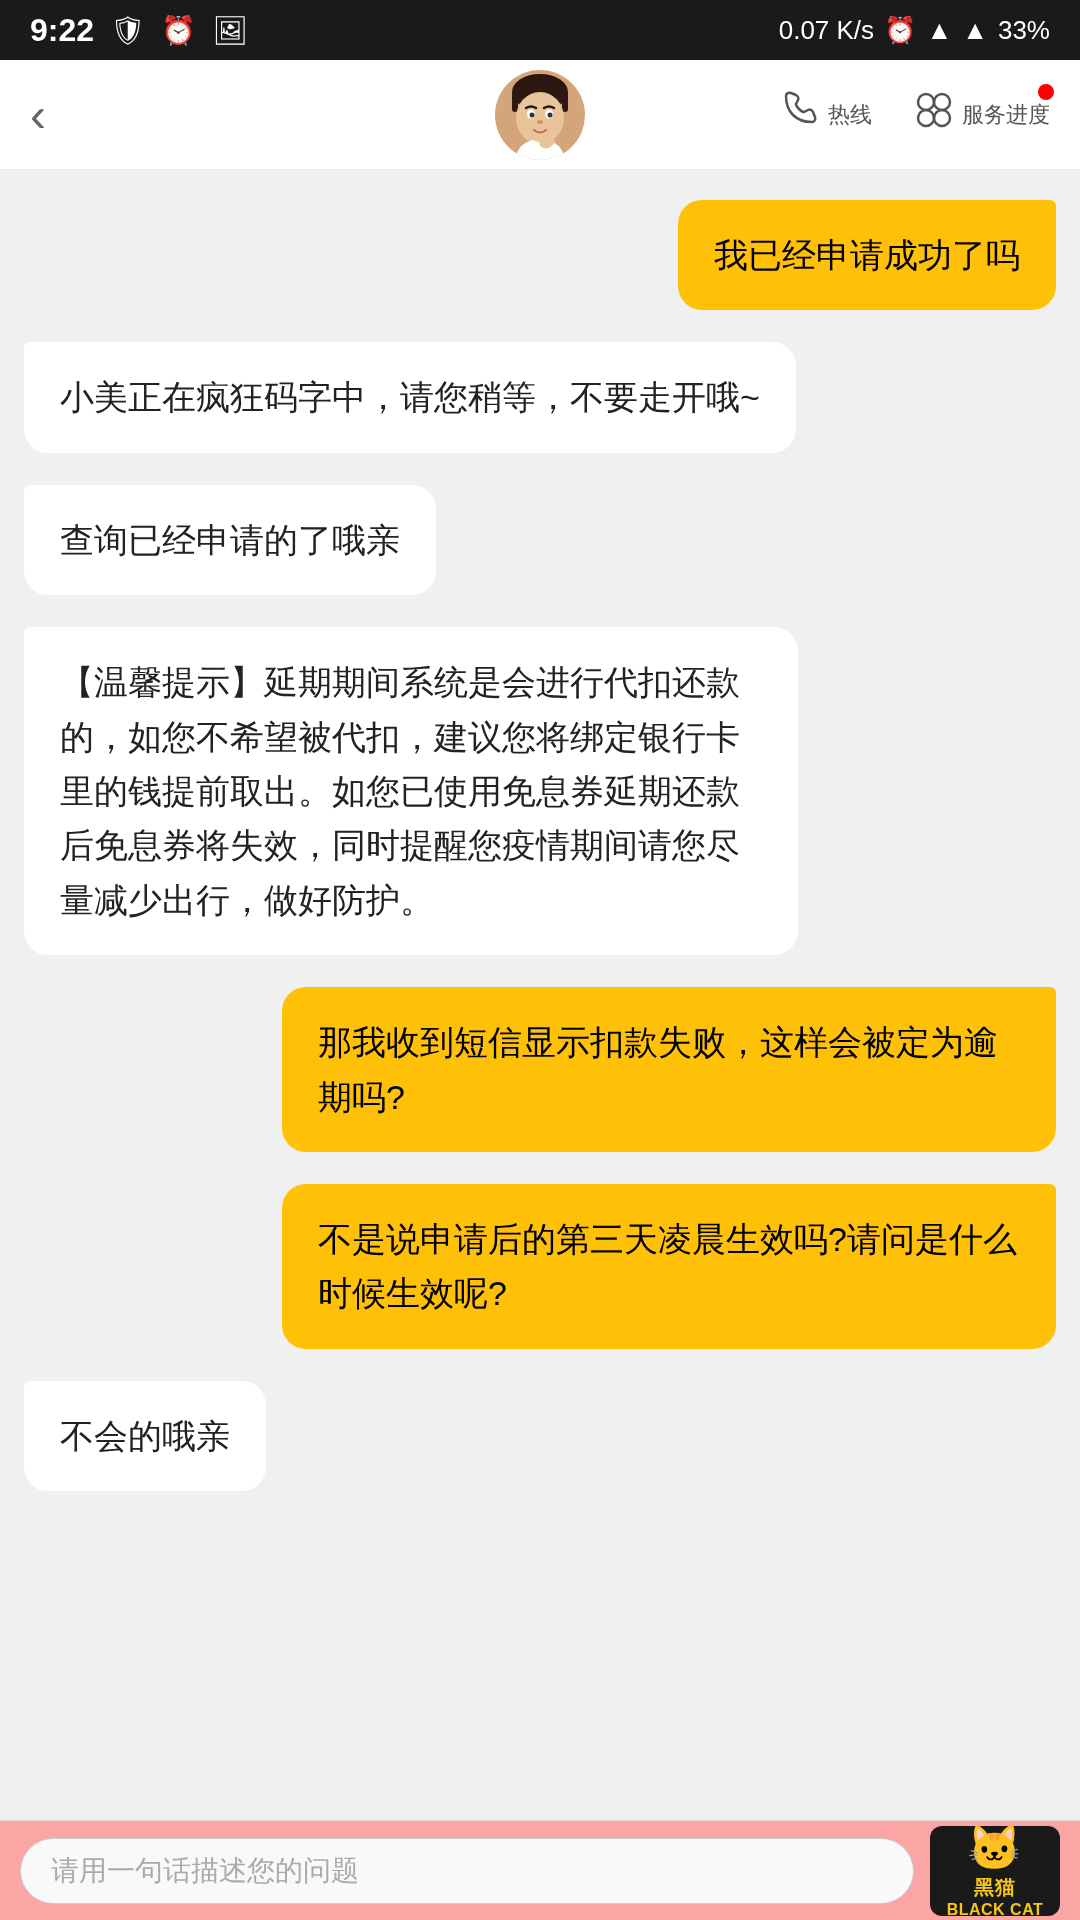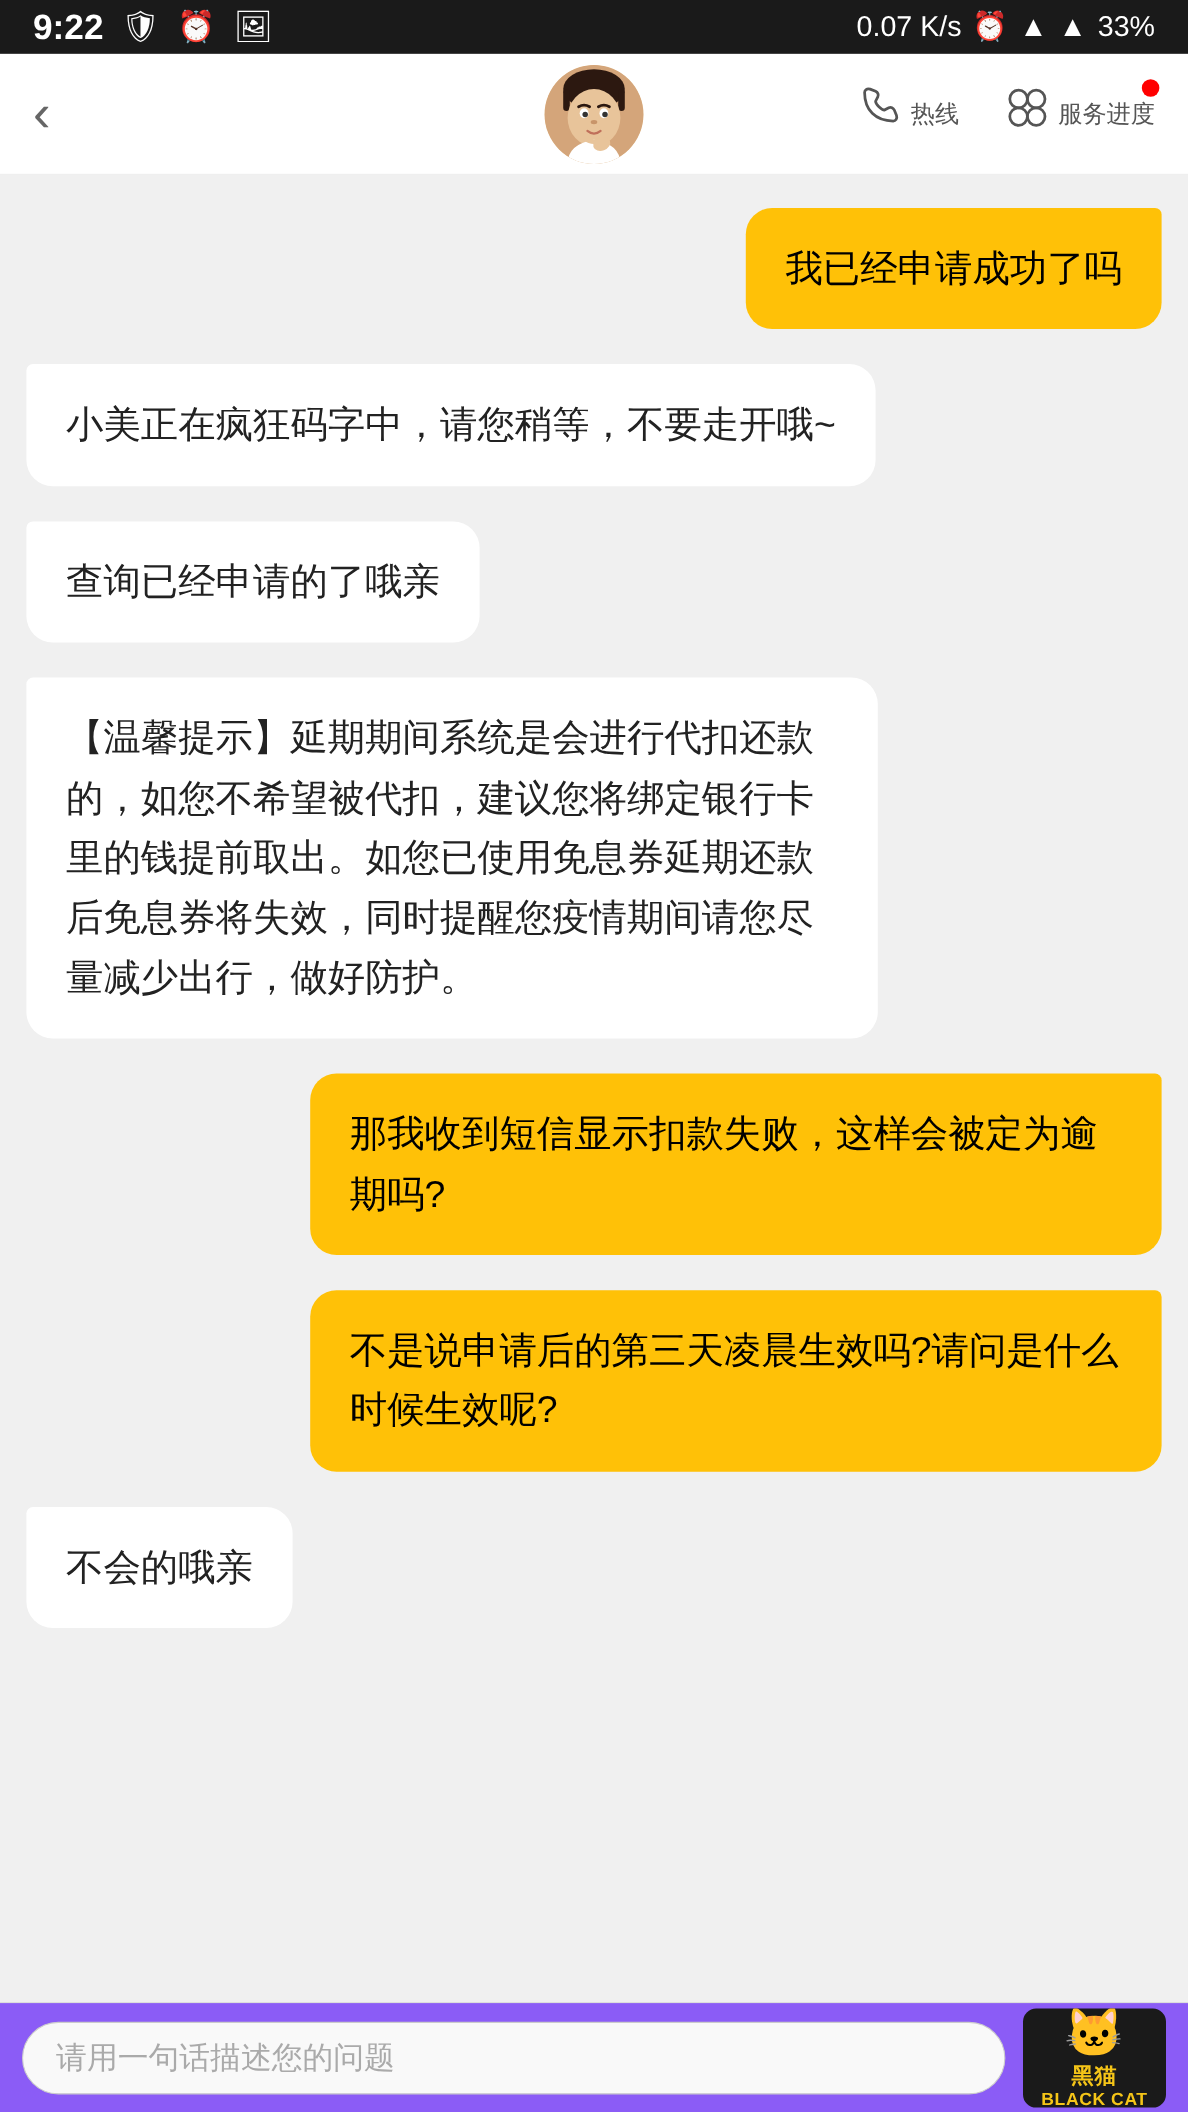--- a/index.html
+++ b/index.html
@@ -10,21 +10,21 @@
       height: 1920px;
       background: #f0f0f0;
       font-family: -apple-system, 'PingFang SC', 'Microsoft YaHei', sans-serif;
       overflow: hidden;
       position: relative;
     }
 
     
     .status-bar {
       width: 100%;
-      height: 49px;
+      height: 60px;
       background: #1a1a1a;
       display: flex;
       align-items: center;
       justify-content: space-between;
       padding: 0 30px;
       color: white;
       font-size: 28px;
     }
     .status-left {
       display: flex;
@@ -154,21 +154,21 @@
       border-top-left-radius: 6px;
     }
 
     
     .bottom-bar {
       position: absolute;
       bottom: 0;
       left: 0;
       width: 100%;
       height: 100px;
-      background: #8b5cf6;
+      background: #fca5a5;
       display: flex;
       align-items: center;
       padding: 0 20px;
       border-top: 1px solid #ddd;
       gap: 16px;
     }
     .input-field {
       flex: 1;
       height: 66px;
       border: 1px solid #ccc;

